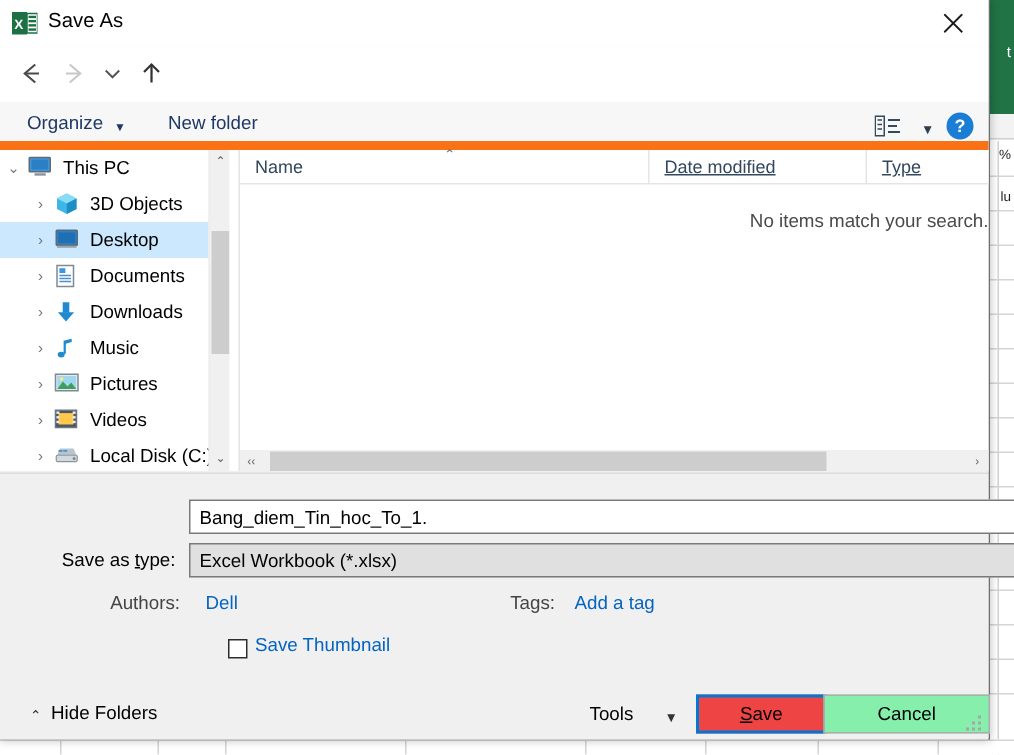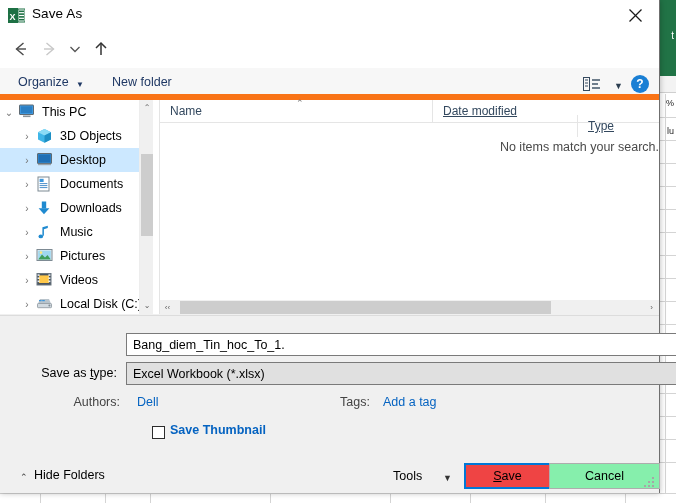--- a/index.html
+++ b/index.html
@@ -198,21 +198,21 @@
     position: absolute; left: 0; top: 0; width: 499px; height: 23px;
     border-bottom: 1px solid #e5e5e5; background: #ffffff;
   }
   .col {
     position: absolute; top: 0; height: 22px; font-size: 12px; color: #33485e;
     display: flex; align-items: center; padding-left: 10px; cursor: default;
   }
   .col + .col { border-left: 1px solid #e5e5e5; text-decoration: underline; }
   .col-name { left: 0;   width: 272px; }
   .col-date { left: 272px; width: 145px; }
-  .col-type { left: 417px; width: 82px; margin-top: 15px; }
+  .col-type { left: 417px; width: 82px; }
   .sort-caret {
     position: absolute; left: 136px; top: -2px; font-size: 9px; color: #767676;
   }
   .emptymsg {
     position: absolute; left: 0; top: 40px; width: 499px;
     text-align: right; font-size: 12.5px; color: #4a4a4a;
   }
 
   
   .hscroll {
@@ -268,21 +268,21 @@
   .link-authors { left: 137px; top: 79px; }
   .link-tags    { left: 383px; top: 79px; }
 
   .thumb-chk {
     position: absolute; left: 152px; top: 110px;
     width: 13px; height: 13px; background: #fff; border: 1px solid #2c2c2c;
     cursor: default;
   }
   .thumb-lbl {
     position: absolute; left: 170px; top: 107px;
-    font-size: 12.5px; color: #0563c1; cursor: default; font-weight: bold;
+    font-size: 12.5px; color: #0563c1; cursor: default;
   }
 
   
   .hidefolders {
     position: absolute; left: 20px; top: 152px;
     font-size: 12.5px; color: #000; cursor: default;
   }
   .hf-caret { position: absolute; left: 20px; top: 156px; font-size: 9px; color: #333; }
 
   .tools-btn {

